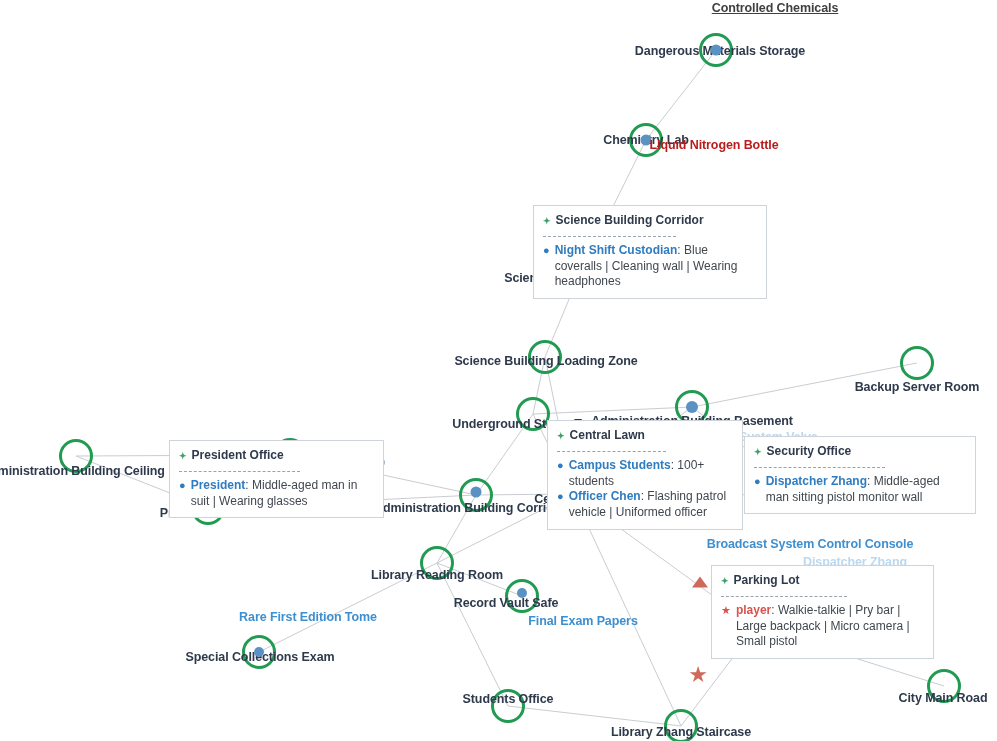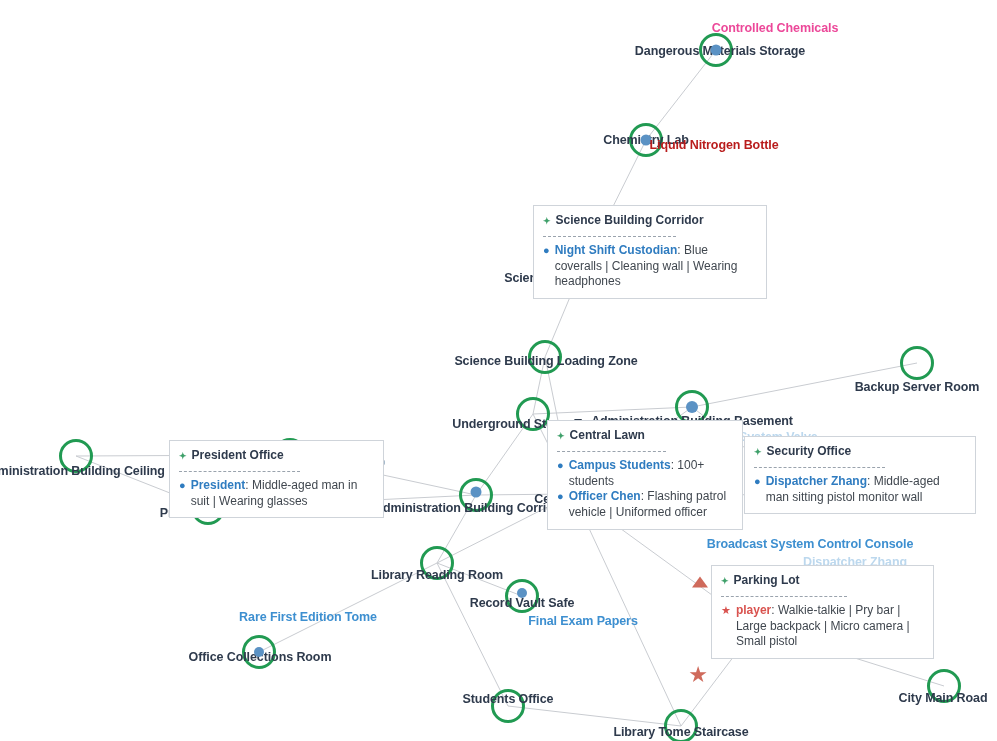--- a/index.html
+++ b/index.html
@@ -96,43 +96,43 @@
       <div class="lbl" style="left: 290px; top: 462px;">Administration Building Rooftop</div>
       <div class="ring" style="left: 476px; top: 495px; width: 34px; height: 34px; border-color: rgb(33, 154, 82);"></div>
       <div class="lbl" style="left: 470px; top: 508px;">Administration Building Corridor</div>
       <div class="ring" style="left: 573px; top: 494px; width: 34px; height: 34px; border-color: rgb(33, 154, 82);"></div>
       <div class="lbl" style="left: 573px; top: 499px;">Central Lawn</div>
       <div class="ring" style="left: 806px; top: 495px; width: 34px; height: 34px; border-color: rgb(33, 154, 82);"></div>
       <div class="lbl" style="left: 804px; top: 507px;">Security Office</div>
       <div class="ring" style="left: 437px; top: 563px; width: 34px; height: 34px; border-color: rgb(33, 154, 82);"></div>
       <div class="lbl" style="left: 437px; top: 575px;">Library Reading Room</div>
       <div class="ring" style="left: 522px; top: 596px; width: 34px; height: 34px; border-color: rgb(33, 154, 82);"></div>
-      <div class="lbl" style="left: 522px; top: 603px;">Record Vault Safe</div>
+      <div class="lbl" style="left: 506px; top: 603px;">Record Vault Safe</div>
       <div class="ring" style="left: 259px; top: 652px; width: 34px; height: 34px; border-color: rgb(33, 154, 82);"></div>
-      <div class="lbl" style="left: 260px; top: 657px;">Office Collections Room</div>
+      <div class="lbl" style="left: 260px; top: 657px;">Special Collections Exam</div>
       <div class="ring" style="left: 508px; top: 706px; width: 34px; height: 34px; border-color: rgb(33, 154, 82);"></div>
       <div class="lbl" style="left: 508px; top: 699px;">Students Office</div>
       <div class="ring" style="left: 681px; top: 726px; width: 34px; height: 34px; border-color: rgb(33, 154, 82);"></div>
-      <div class="lbl" style="left: 681px; top: 732px;">Library Tome Staircase</div>
+      <div class="lbl" style="left: 681px; top: 732px;">Library Zhang Staircase</div>
       <div class="ring" style="left: 756px; top: 627px; width: 34px; height: 34px; border-color: rgb(33, 154, 82);"></div>
       <div class="lbl" style="left: 755px; top: 633px;">Parking Lot</div>
       <div class="ring" style="left: 944px; top: 686px; width: 34px; height: 34px; border-color: rgb(33, 154, 82);"></div>
       <div class="lbl" style="left: 943px; top: 698px;">City Main Road</div>
       <div class="dot" style="left: 716px; top: 50px; width: 11px; height: 11px;"></div>
       <div class="dot" style="left: 646px; top: 140px; width: 11px; height: 11px;"></div>
       <div class="dot" style="left: 580px; top: 273px; width: 11px; height: 11px;"></div>
       <div class="dot" style="left: 692px; top: 407px; width: 12px; height: 12px;"></div>
       <div class="dot" style="left: 476px; top: 492px; width: 11px; height: 11px;"></div>
       <div class="dot" style="left: 208px; top: 505px; width: 11px; height: 11px;"></div>
       <div class="dot" style="left: 522px; top: 593px; width: 10px; height: 10px;"></div>
       <div class="dot" style="left: 259px; top: 652px; width: 10px; height: 10px;"></div>
       <div class="dot light" style="left: 661px; top: 491px; width: 11px; height: 11px;"></div>
       <div class="dot mid" style="left: 704px; top: 501px; width: 9px; height: 9px;"></div>
       <div class="dot light" style="left: 290px; top: 455px; width: 11px; height: 11px;"></div>
-      <div class="lbl item" style="left: 775px; top: 28px; color: #ec4899;">Controlled Chemicals</div>
+      <div class="lbl item" style="left: 775px; top: 8px; color: #404040; text-decoration: underline;">Controlled Chemicals</div>
       <div class="lbl item" style="left: 714px; top: 145px; color: #b91c1c;">Liquid Nitrogen Bottle</div>
       <div class="lbl item" style="left: 583px; top: 621px; color: rgb(61, 143, 208);">Final Exam Papers</div>
       <div class="lbl item" style="left: 308px; top: 617px; color: rgb(61, 143, 208);">Rare First Edition Tome</div>
       <div class="lbl item" style="left: 810px; top: 544px; color: rgb(61, 143, 208);">Broadcast System Control Console</div>
       <div class="lbl faded" style="left: 646px; top: 237px;">Night Shift Custodian</div>
       <div class="lbl faded" style="left: 750px; top: 437px;">Sprinkler System Valve</div>
       <div class="lbl faded" style="left: 290px; top: 462px;">Administration Building Rooftop</div>
       <div class="lbl faded" style="left: 287px; top: 477px;">President</div>
       <div class="lbl faded-r" style="left: 613px; top: 482px;">Officer Chen</div>
       <div class="lbl faded" style="left: 855px; top: 562px;">Dispatcher Zhang</div>

